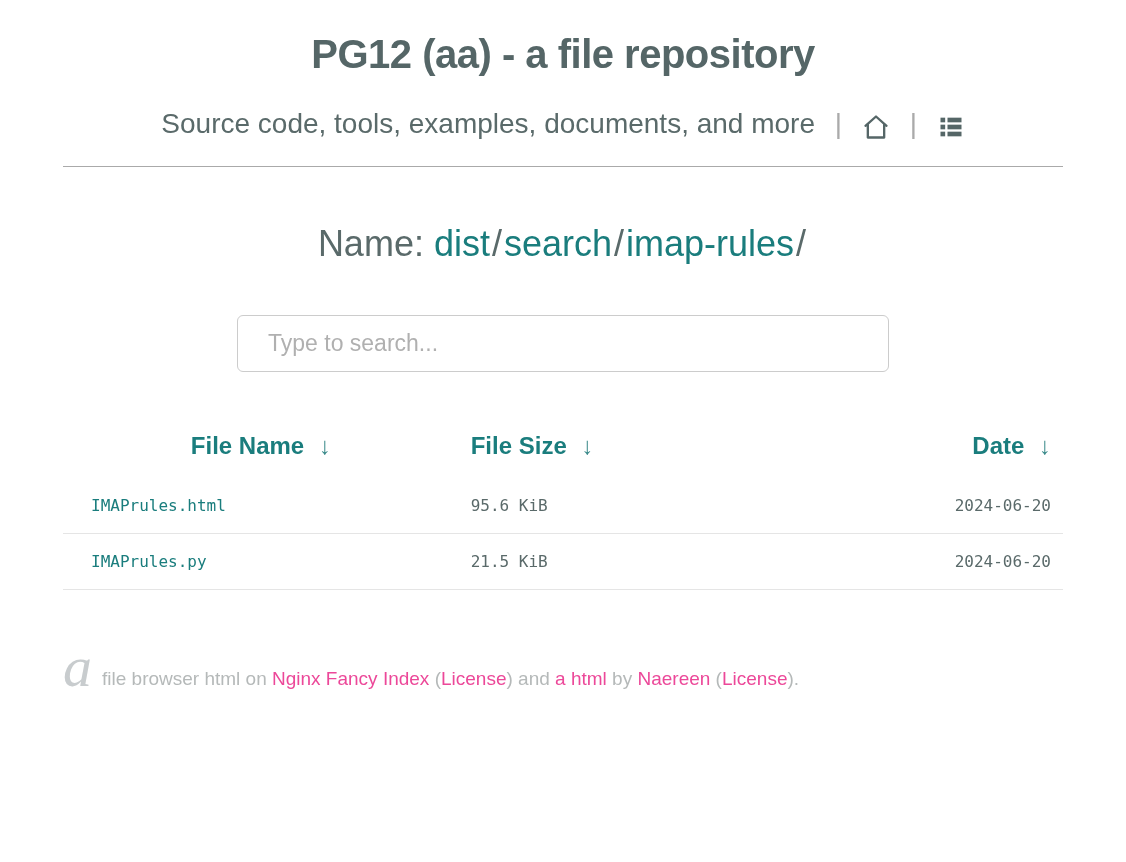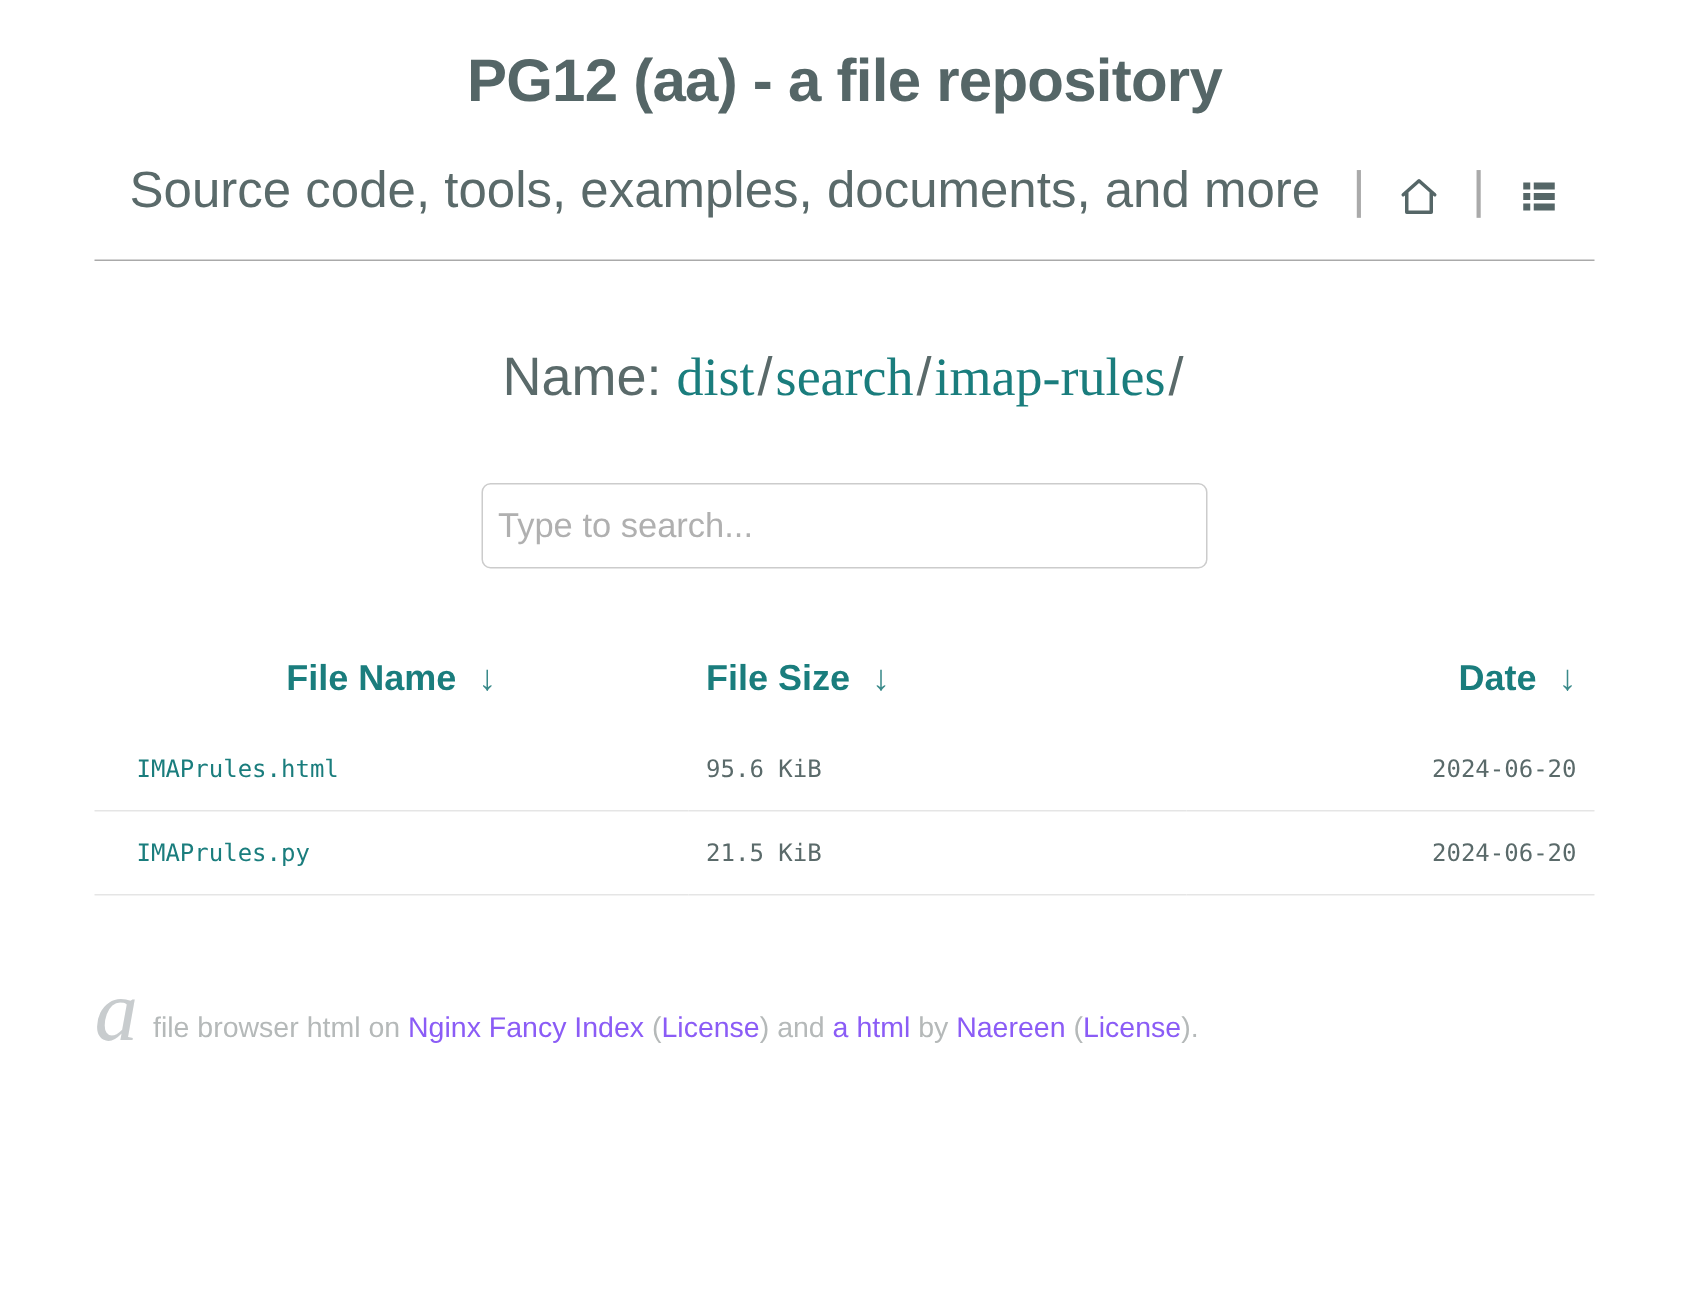--- a/index.html
+++ b/index.html
@@ -26,21 +26,21 @@
       color: #556667;
       line-height: 1.2;
       letter-spacing: -0.5px;
     }
     .subtitle-row {
       text-align: center;
       margin-top: 30px;
       padding-bottom: 24px;
       border-bottom: 1px solid #aaa;
       color: #5a6a6a;
-      font-size: 34px;
+      font-size: 28px;
     }
     .subtitle-row .sep {
       color: #aaa;
       margin: 0 12px;
     }
     .icon-link {
       display: inline-block;
       vertical-align: middle;
       cursor: pointer;
     }
@@ -55,33 +55,32 @@
       font-size: 36px;
       color: #5a6a6a;
     }
     .path-label {
       color: #5a6a6a;
     }
     .path-link {
       color: #1a7d7d;
       text-decoration: none;
       cursor: pointer;
-      font-family: Liberation Serif, serif;
     }
     .path-sep {
       color: #5a6a6a;
       margin: 0 2px;
     }
     .search-wrap {
       text-align: center;
       margin-top: 50px;
     }
     .search-input {
-      width: 484px;
-      padding: 14px 10px;
+      width: 652px;
+      padding: 14px 30px;
       font-size: 23px;
       border: 1px solid #ccc;
       border-radius: 6px;
       color: #555;
       outline: none;
     }
     .search-input::placeholder {
       color: #b0b0b0;
     }
     table {
@@ -135,21 +134,21 @@
     }
     .footer-logo {
       font-family: "Brush Script MT", cursive;
       font-size: 58px;
       color: #c8ccce;
       font-style: italic;
       line-height: 0.8;
       margin-right: 4px;
     }
     .footer a {
-      color: #8b5cf6;
+      color: #ec4899;
       text-decoration: none;
       cursor: pointer;
     }
   </style>
 </head>
 <body>
 
 <div class="container">
   <h1>PG12 (aa) - a file repository</h1>
 

